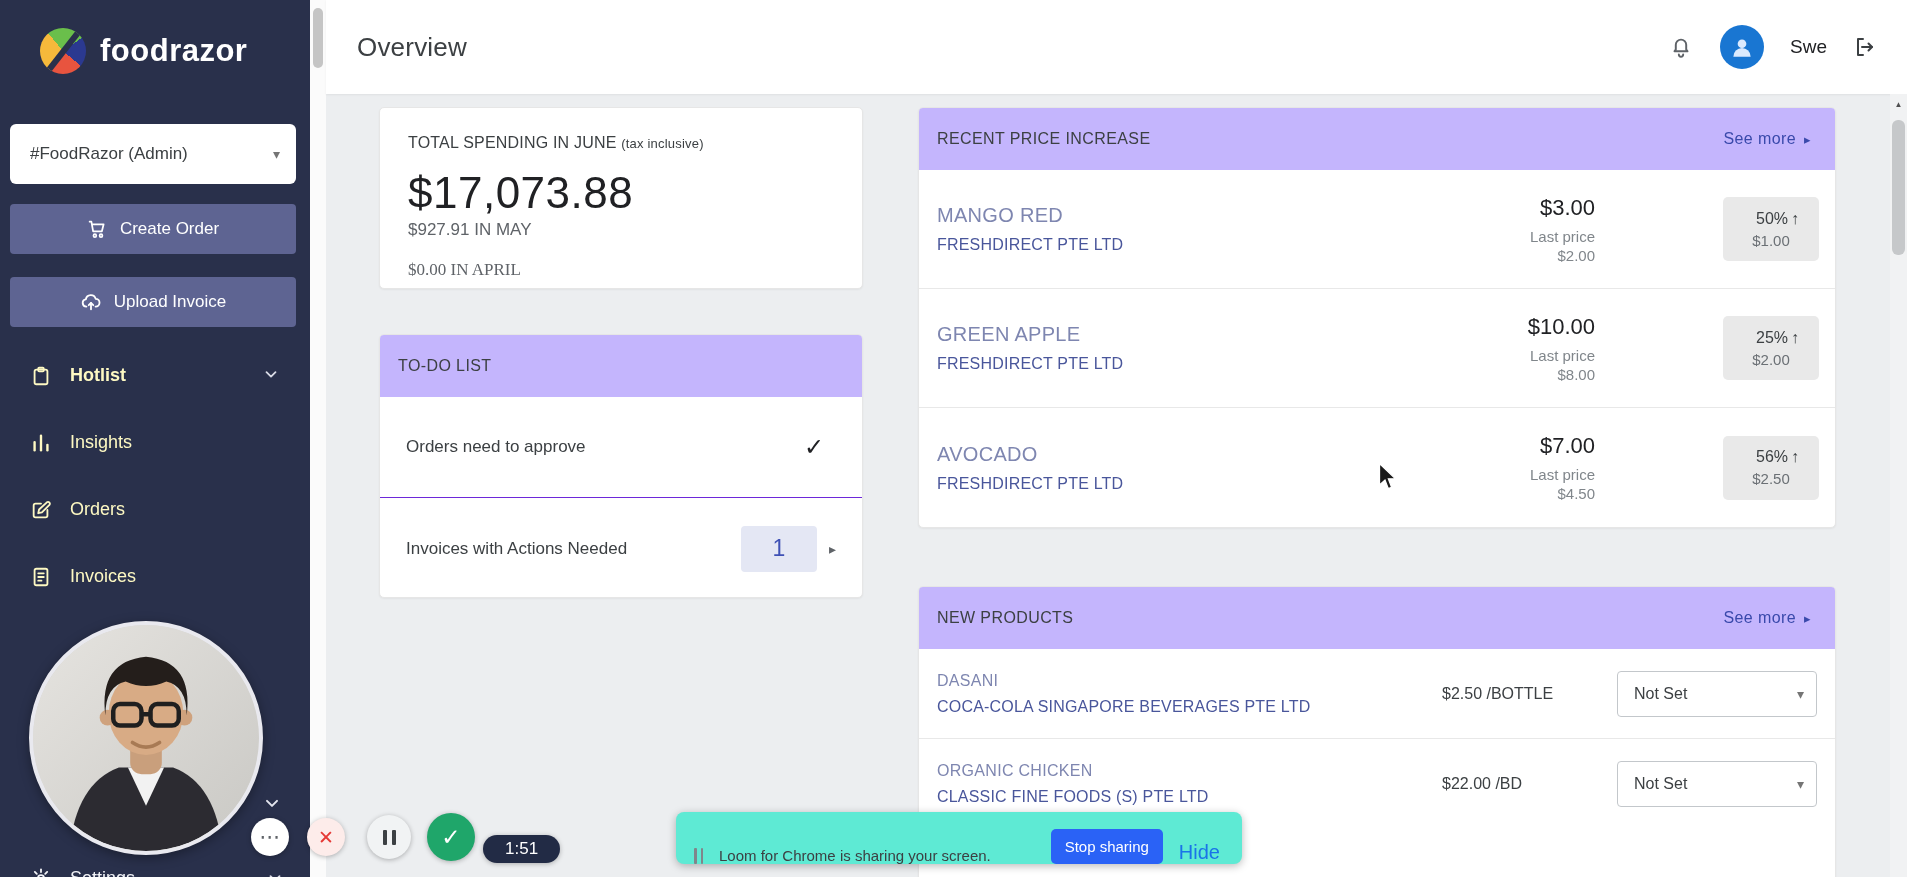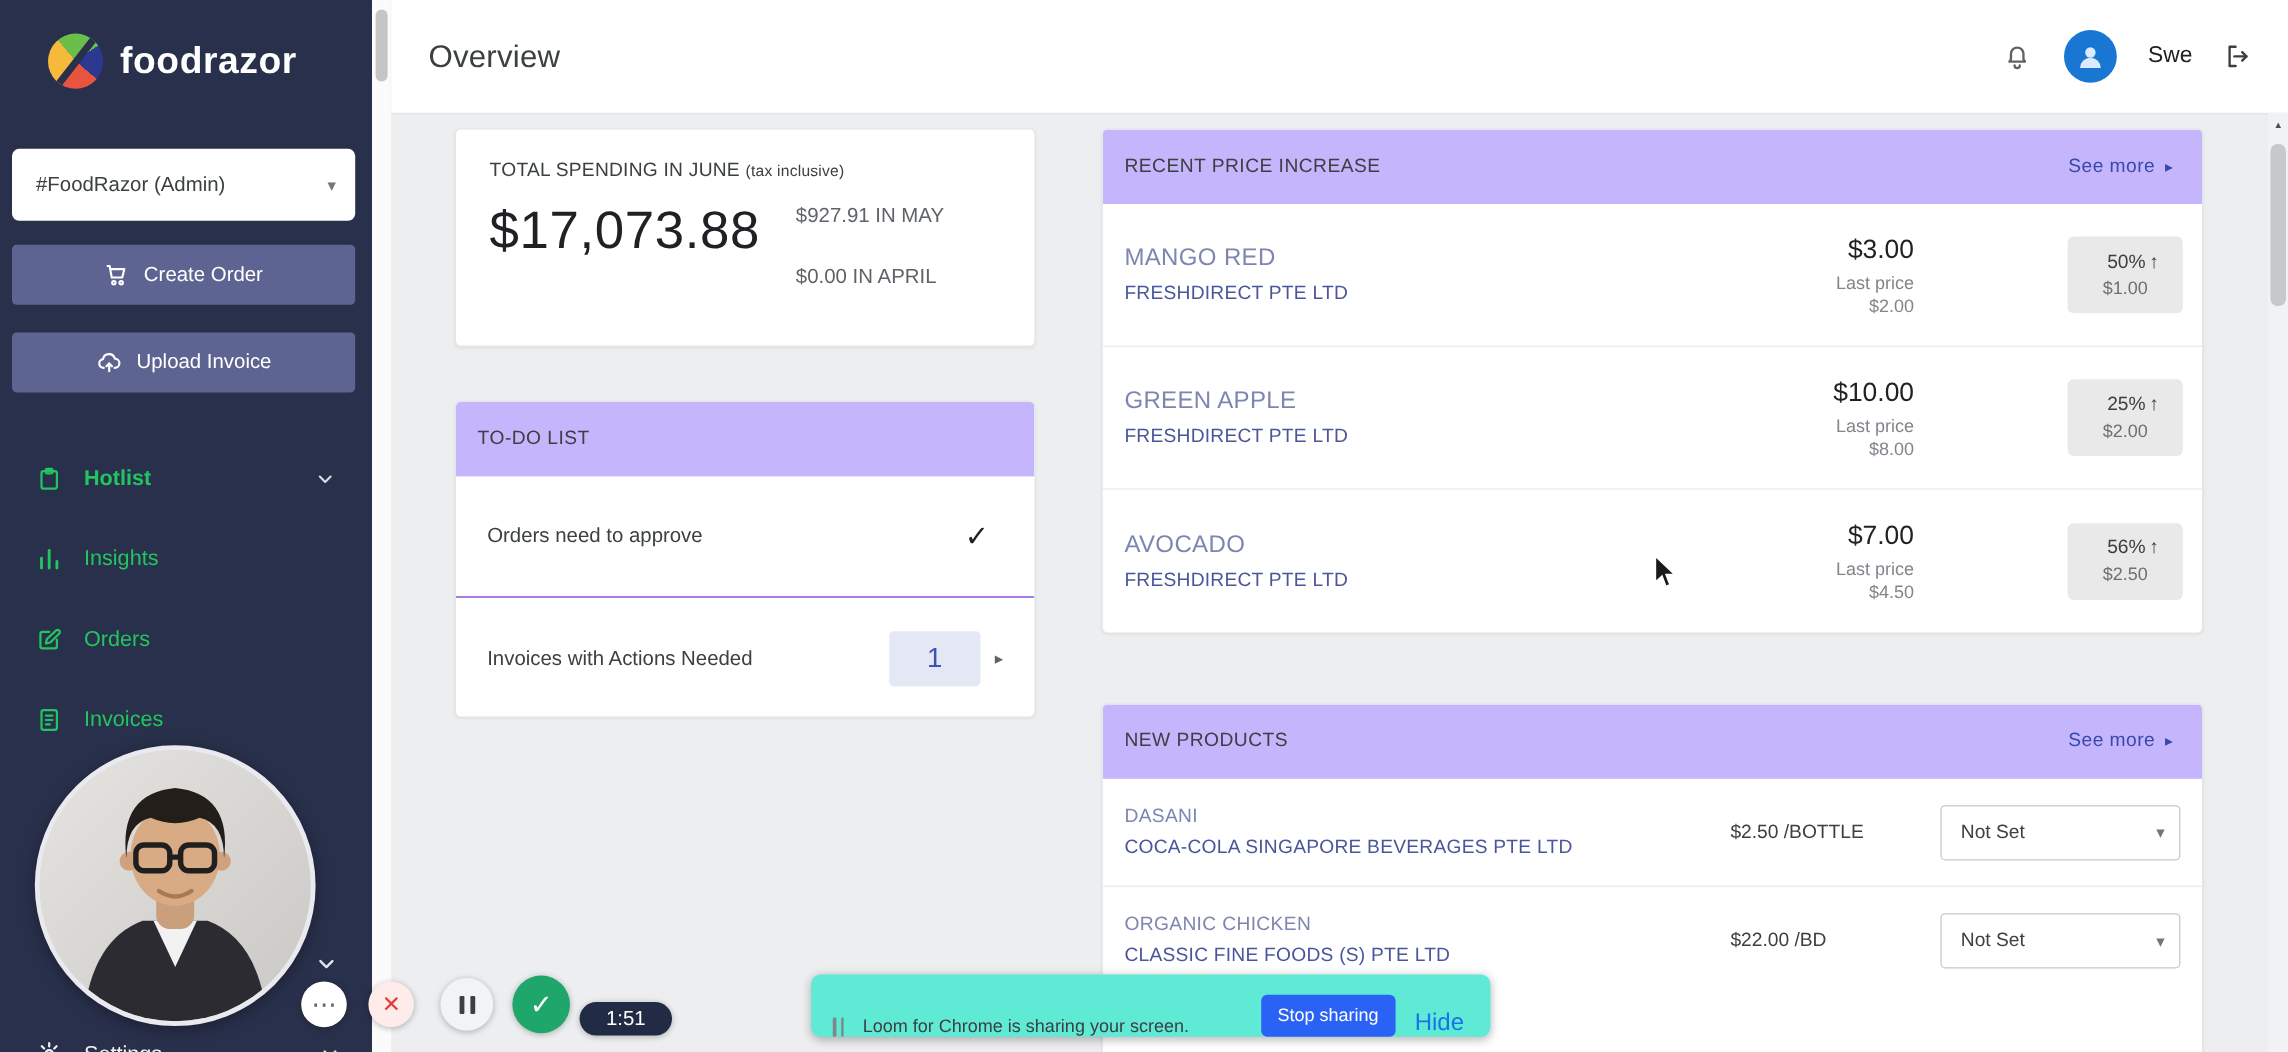--- a/index.html
+++ b/index.html
@@ -22,21 +22,21 @@
   .workspace-select { position:absolute; left:10px; top:124px; width:286px; height:60px; background:#fff; border-radius:6px;
     display:flex; align-items:center; justify-content:space-between; padding:0 16px 0 20px; color:#3c4043; font-size:17px; cursor:pointer; }
   .caret { color:#757575; font-size:14px; }
 
   .side-btn { position:absolute; left:10px; width:286px; height:50px; border:none; border-radius:4px;
     background:var(--button-purple,#5e6492); color:#fff; font-size:17px; font-weight:500; font-family:inherit;
     display:flex; align-items:center; justify-content:center; gap:12px; cursor:pointer; }
   .btn-create { top:204px; } .btn-upload { top:277px; }
 
   .nav { position:absolute; top:365px; left:0; right:0; }
-  .nav-item { height:67px; display:flex; align-items:center; gap:18px; padding-left:30px; font-size:18px; color:#22c55e; position:relative; cursor:pointer; }
+  .nav-item { height:67px; display:flex; gap:18px; padding-left:30px; font-size:18px; color:#fef9c3; position:relative; cursor:pointer; }
   .nav-item.bold { font-weight:700; }
   .nav-item .chev { position:absolute; right:30px; color:#d9dbe6; }
 
   .settings-row { position:absolute; left:0; right:0; top:848px; height:60px; display:flex; align-items:center; gap:18px; padding-left:30px; font-size:18px; color:#f2f3f7; cursor:pointer; }
   .settings-row .chev { position:absolute; right:26px; color:#d9dbe6; }
   .scroll-chev { position:absolute; right:28px; top:793px; color:#e3e5ee; cursor:pointer; }
 
   .side-scrollbar { position:absolute; left:310px; top:0; width:16px; height:100%; background:#fbfbfb; z-index:5; }
   .side-scrollbar .thumb { position:absolute; left:3px; top:8px; width:10px; height:60px; background:#c5c5c5; border-radius:5px; }
 
@@ -59,24 +59,24 @@
   .content { position:absolute; left:326px; top:94px; right:17px; bottom:0; overflow:hidden; }
   .card { position:absolute; background:#fff; border-radius:5px; border:1px solid #e6e6e6; box-shadow:0 1px 2px rgba(0,0,0,.05); overflow:hidden; }
   .card-head { height:62px; background:#c4b5fd; display:flex; align-items:center; justify-content:space-between;
     padding:0 24px 0 18px; font-size:16px; letter-spacing:.4px; color:#3c4043; font-weight:500; }
   .see-more { color:var(--link-indigo,#3949ab); font-size:16px; font-weight:500; display:flex; align-items:center; gap:8px; cursor:pointer; }
   .see-more .tri { font-size:13px; }
 
   .spending-card { left:53px; top:13px; width:484px; height:182px; padding:26px 28px; }
   .spend-title { font-size:16px; font-weight:500; color:#3c4043; letter-spacing:.2px; }
   .spend-title .sub { font-size:13px; font-weight:400; }
-  .spend-row { display:flex; align-items:flex-start; gap:30px; margin-top:16px; }
+  .spend-row { display:flex; align-items:flex-start; margin-top:16px;flex-direction:column; }
   .amount { font-size:44px; font-weight:500; color:#202124; letter-spacing:.5px; }
   .compare { font-size:17px; color:#5f6368; max-width:134px; line-height:1.4; }
-  .compare p + p { margin-top:27px; }
+  .compare p + p { margin-top:16px;font-family:Liberation Serif, serif; }
 
   .todo-card { left:53px; top:240px; width:484px; height:264px; }
   .todo-row { height:101px; display:flex; align-items:center; padding:0 26px; font-size:17px; color:#3c4043; }
   .todo-row.divided { border-bottom:1px solid #6d28d9; }
   .todo-row .spacer { flex:1; }
   .check-icon { font-size:24px; font-weight:700; color:#202124; margin-right:12px; }
   .count-badge { width:76px; height:46px; background:var(--count-badge-bg,#e4e7f4); border-radius:4px;
     display:flex; align-items:center; justify-content:center; font-size:23px; color:var(--accent,#3f51b5); margin-right:12px; cursor:pointer; }
   .row-chev { color:#5f6368; font-size:14px; cursor:pointer; }
 

